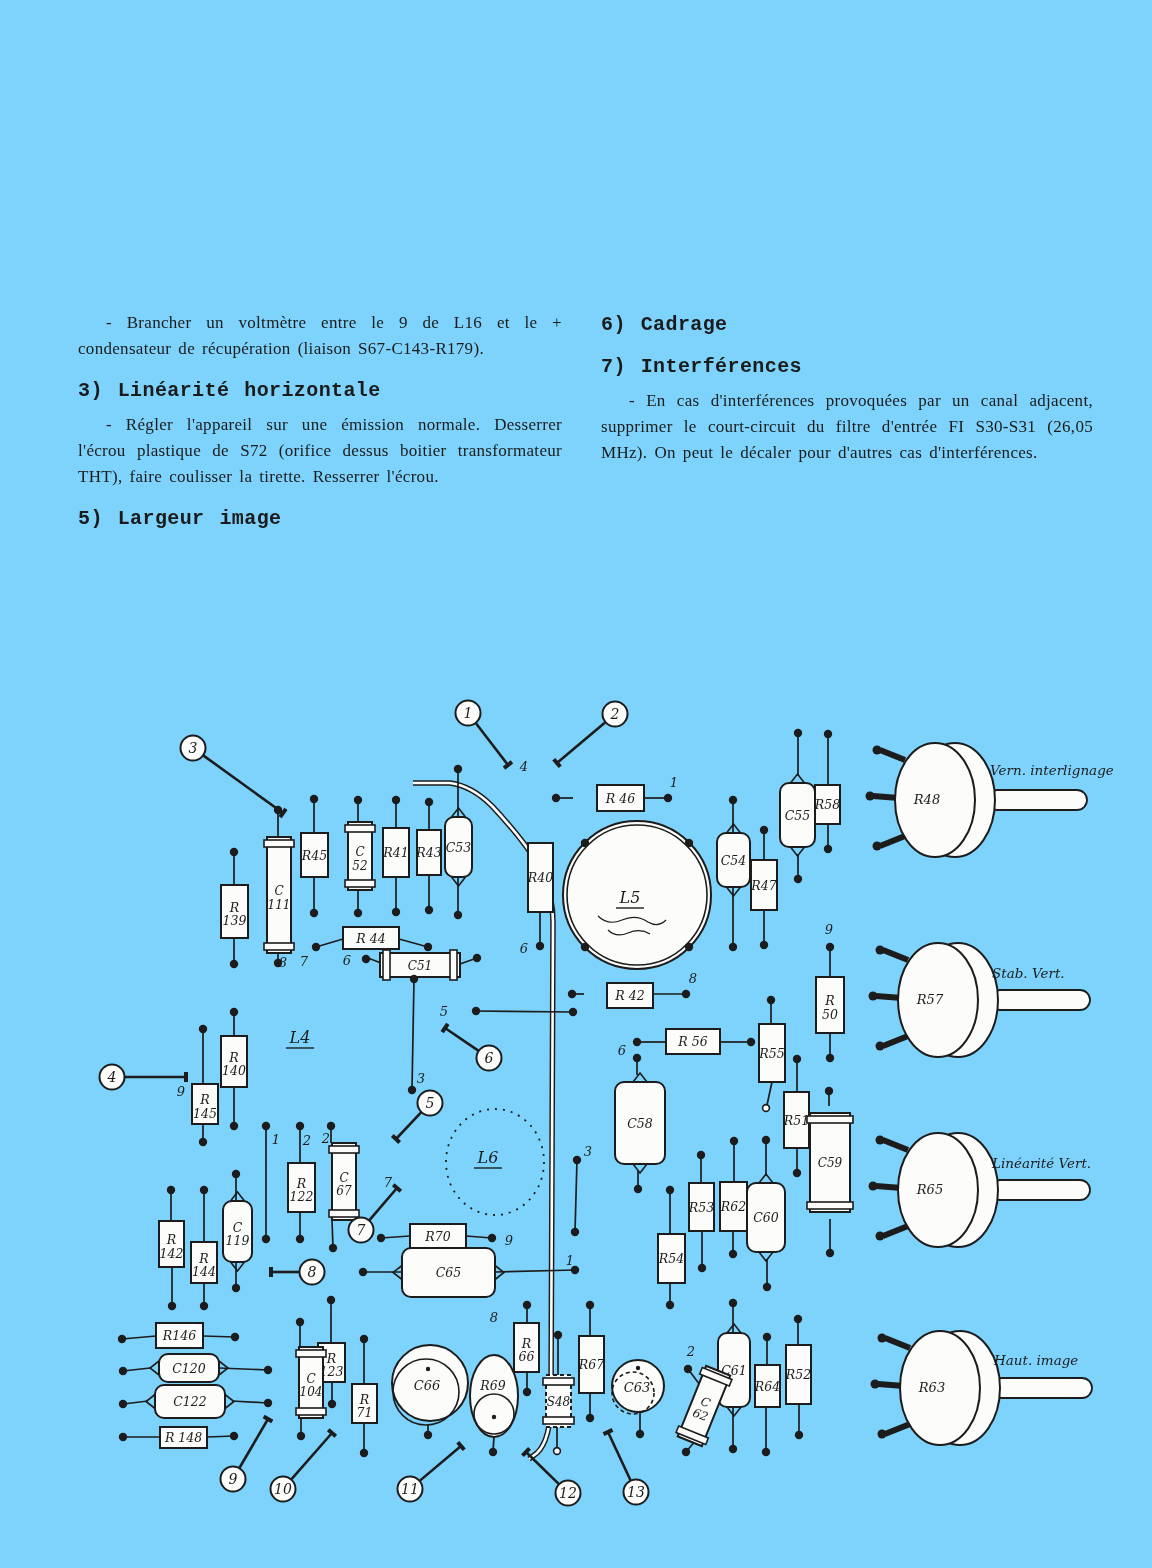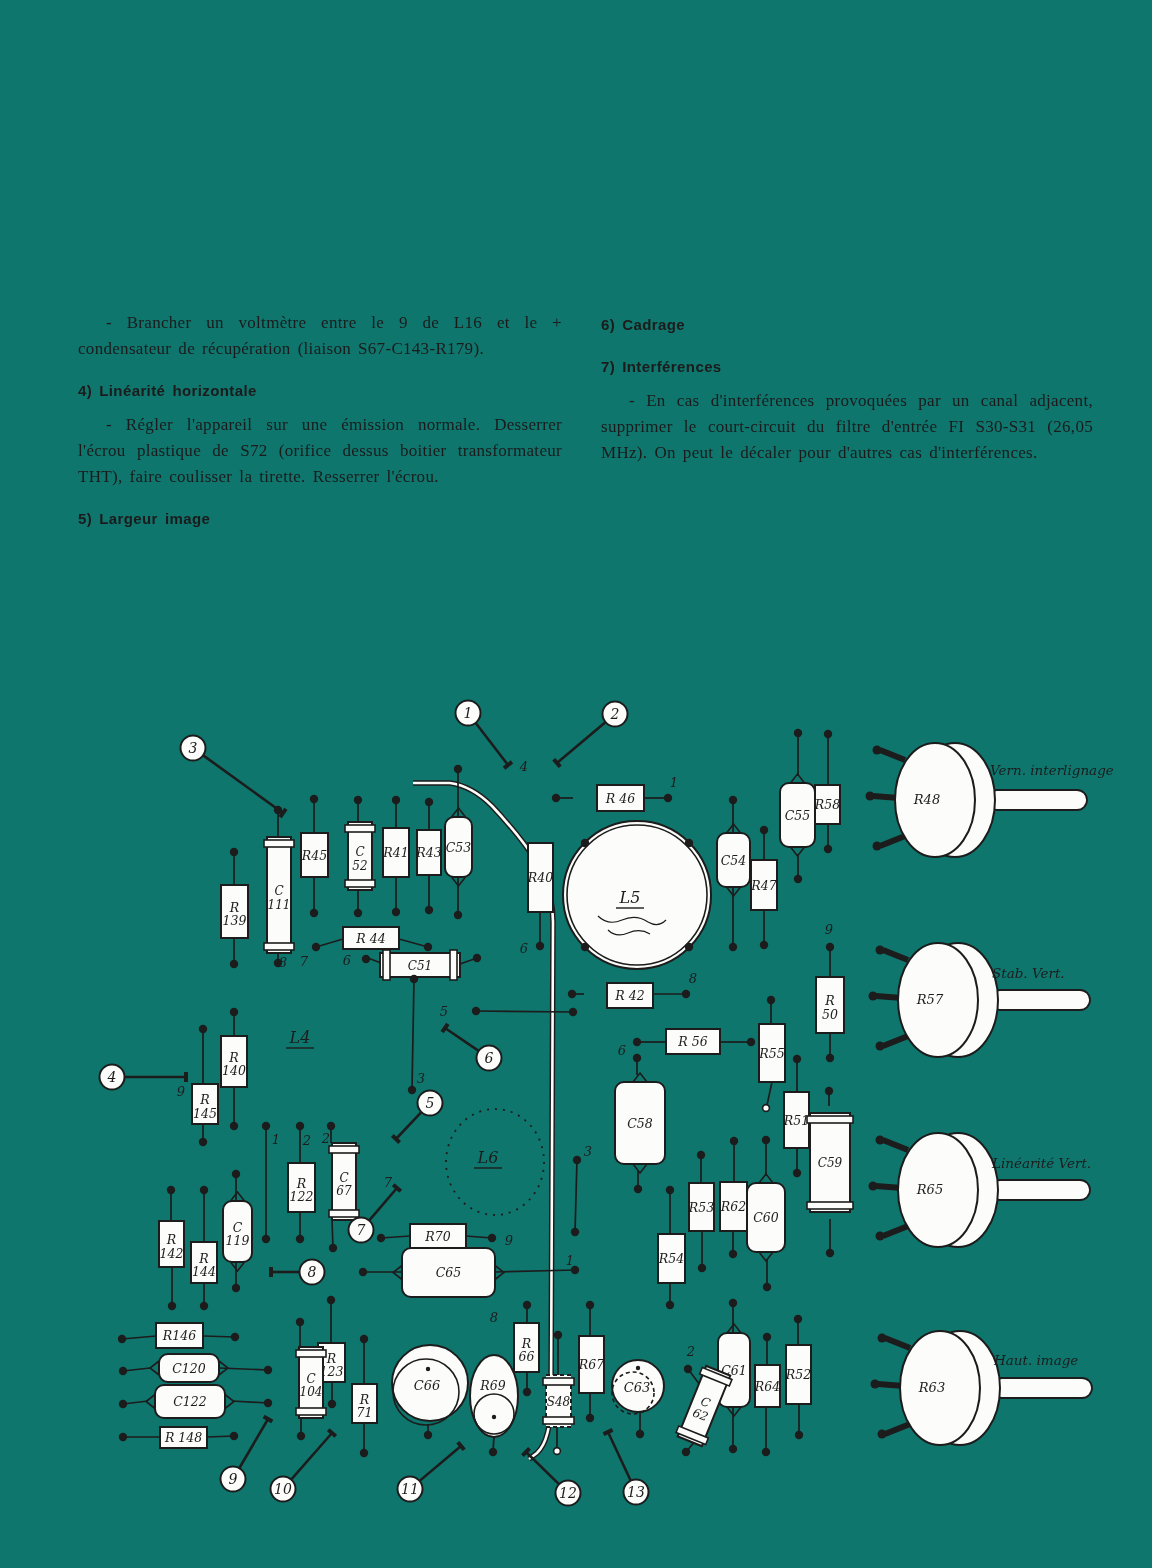--- a/index.html
+++ b/index.html
@@ -1,31 +1,31 @@
 <!DOCTYPE html>
 <html><head>
 <meta charset="utf-8">
 <style>
   html,body{margin:0;padding:0;background:#e8e8e6;}
-  .page{position:relative;width:1152px;height:1568px;margin:0 auto;background:#0f766e;color:#1b1b1b;overflow:hidden;}
+  .page{position:relative;width:1152px;height:1568px;margin:0 auto;background:#7dd3fc;color:#1b1b1b;overflow:hidden;}
   .col{position:absolute;text-align:justify;font-family:"Liberation Serif",serif;font-size:17px;line-height:26px;letter-spacing:.3px;word-spacing:2.5px;}
   .col-left{left:78px;top:310px;width:484px;}
   .col-right{left:601px;top:310px;width:492px;}
   .col p{margin:0 0 8px 0;text-indent:28px;}
-  .col h3{font-family:Liberation Sans, sans-serif;font-size:15px;font-weight:700;letter-spacing:.4px;margin:16px 0 8px 0;}
+  .col h3{font-family:Liberation Mono, monospace;font-size:20px;font-weight:700;letter-spacing:.4px;margin:16px 0 8px 0;}
   svg text{font-family:"DejaVu Serif",serif;}
 </style>
 </head>
 <body>
 
 <div class="page">
 
   <div class="col col-left">
     <p>- Brancher un voltmètre entre le 9 de L16 et le + condensateur de récupération (liaison S67-C143-R179).</p>
-    <h3>4) Linéarité horizontale</h3>
+    <h3>3) Linéarité horizontale</h3>
     <p>- Régler l'appareil sur une émission normale. Desserrer l'écrou plastique de S72 (orifice dessus boitier transformateur THT), faire coulisser la tirette. Resserrer l'écrou.</p>
     <h3>5) Largeur image</h3>
   </div>
 
   <div class="col col-right">
     <h3 style="margin-top:2px">6) Cadrage</h3>
     <h3>7) Interférences</h3>
     <p>- En cas d'interférences provoquées par un canal adjacent, supprimer le court-circuit du filtre d'entrée FI S30-S31 (26,05 MHz). On peut le décaler pour d'autres cas d'interférences.</p>
   </div>
 

